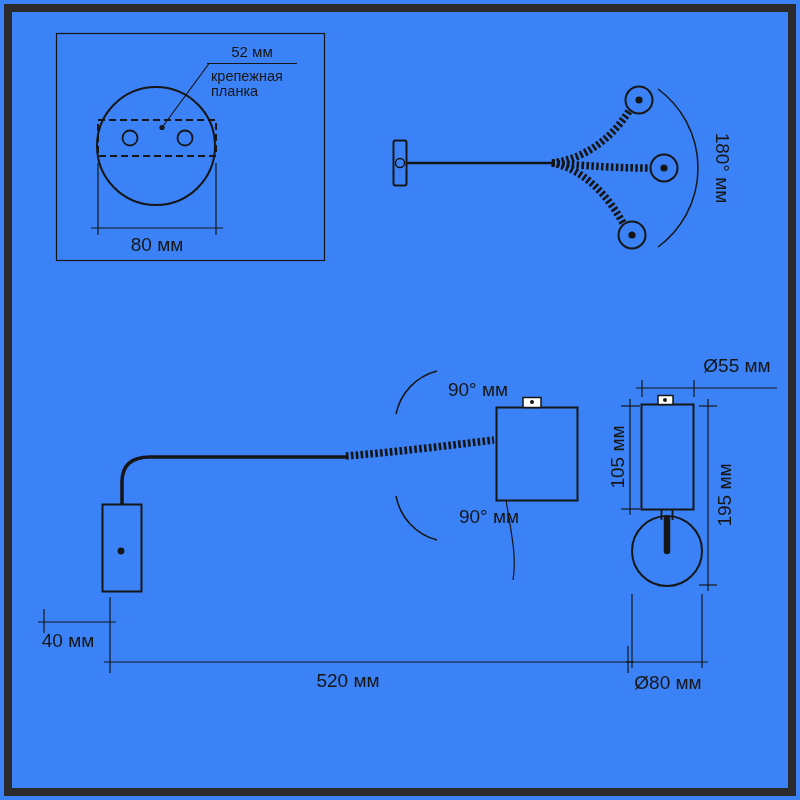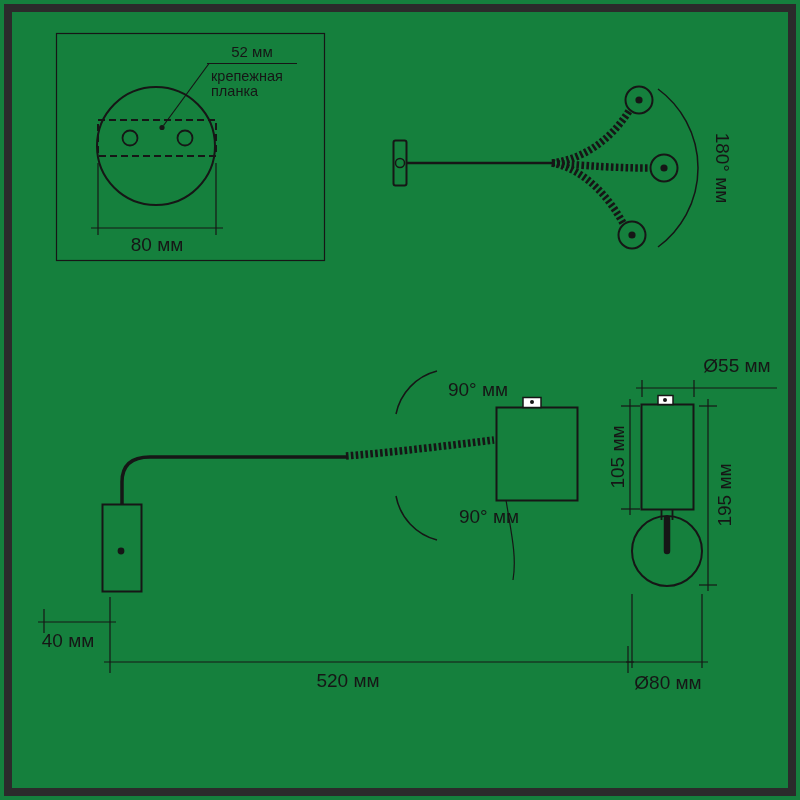--- a/index.html
+++ b/index.html
@@ -1,20 +1,20 @@
 <!DOCTYPE html>
 <html><head>
 <meta charset="utf-8">
 <style>
   html, body { margin: 0; padding: 0; background: #ffffff; }
   .canvas {
     position: relative;
     width: 800px;
     height: 800px;
-    background: #15803d;
+    background: #3b82f6;
     font-family: "Liberation Sans", "DejaVu Sans", sans-serif;
     overflow: hidden;
   }
   svg { display: block; }
   text {
     fill: #161616;
     font-family: "Liberation Sans", "DejaVu Sans", sans-serif;
   }
   .dim       { font-size: 19px; }
   .dim-small { font-size: 15px; }

